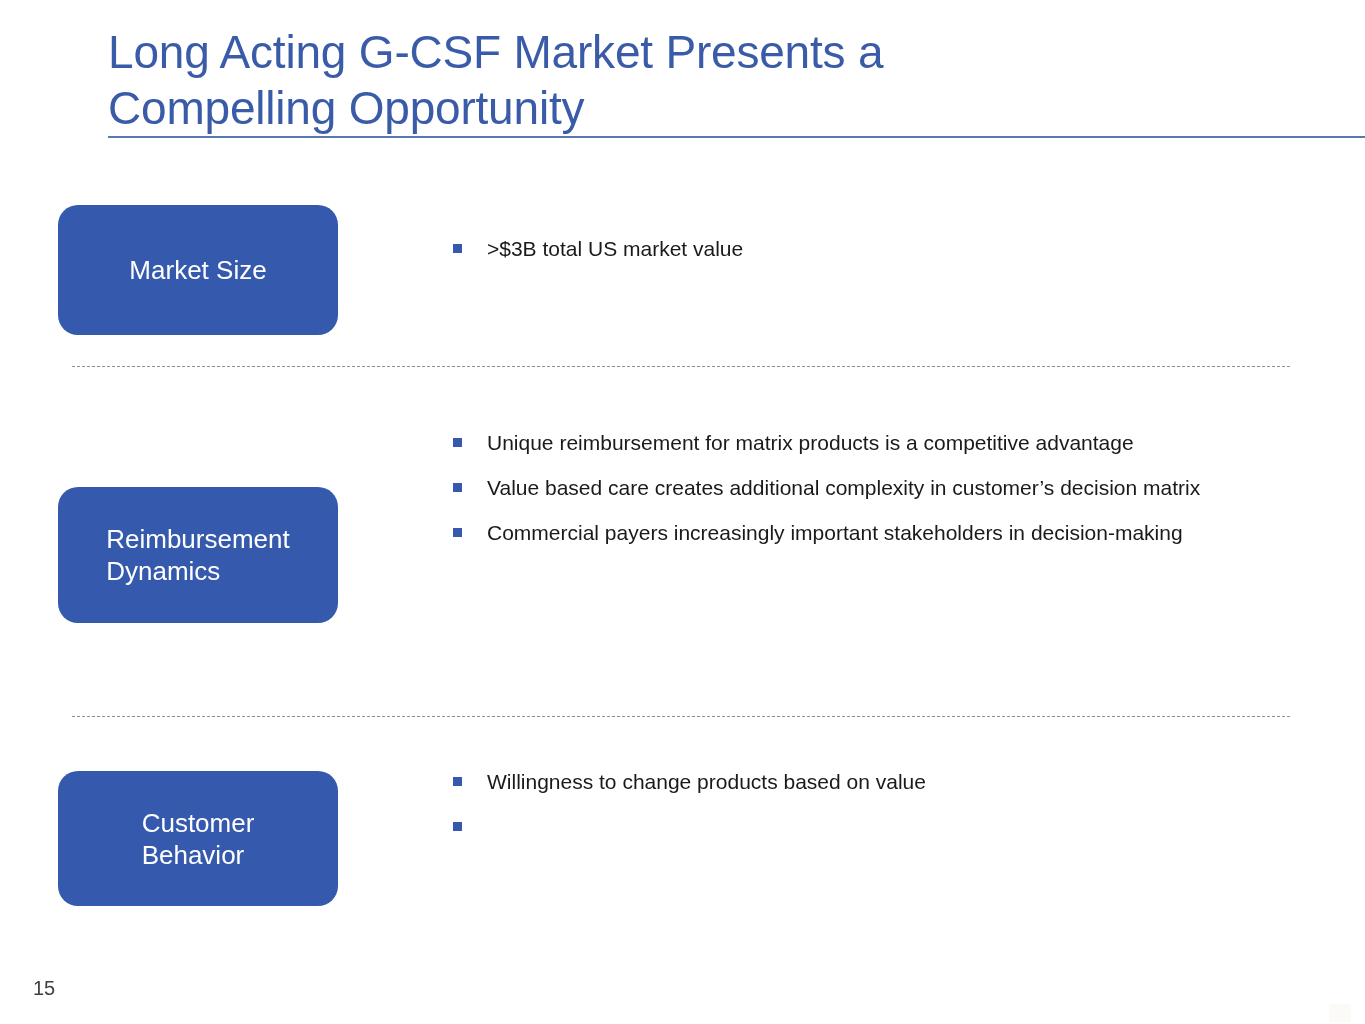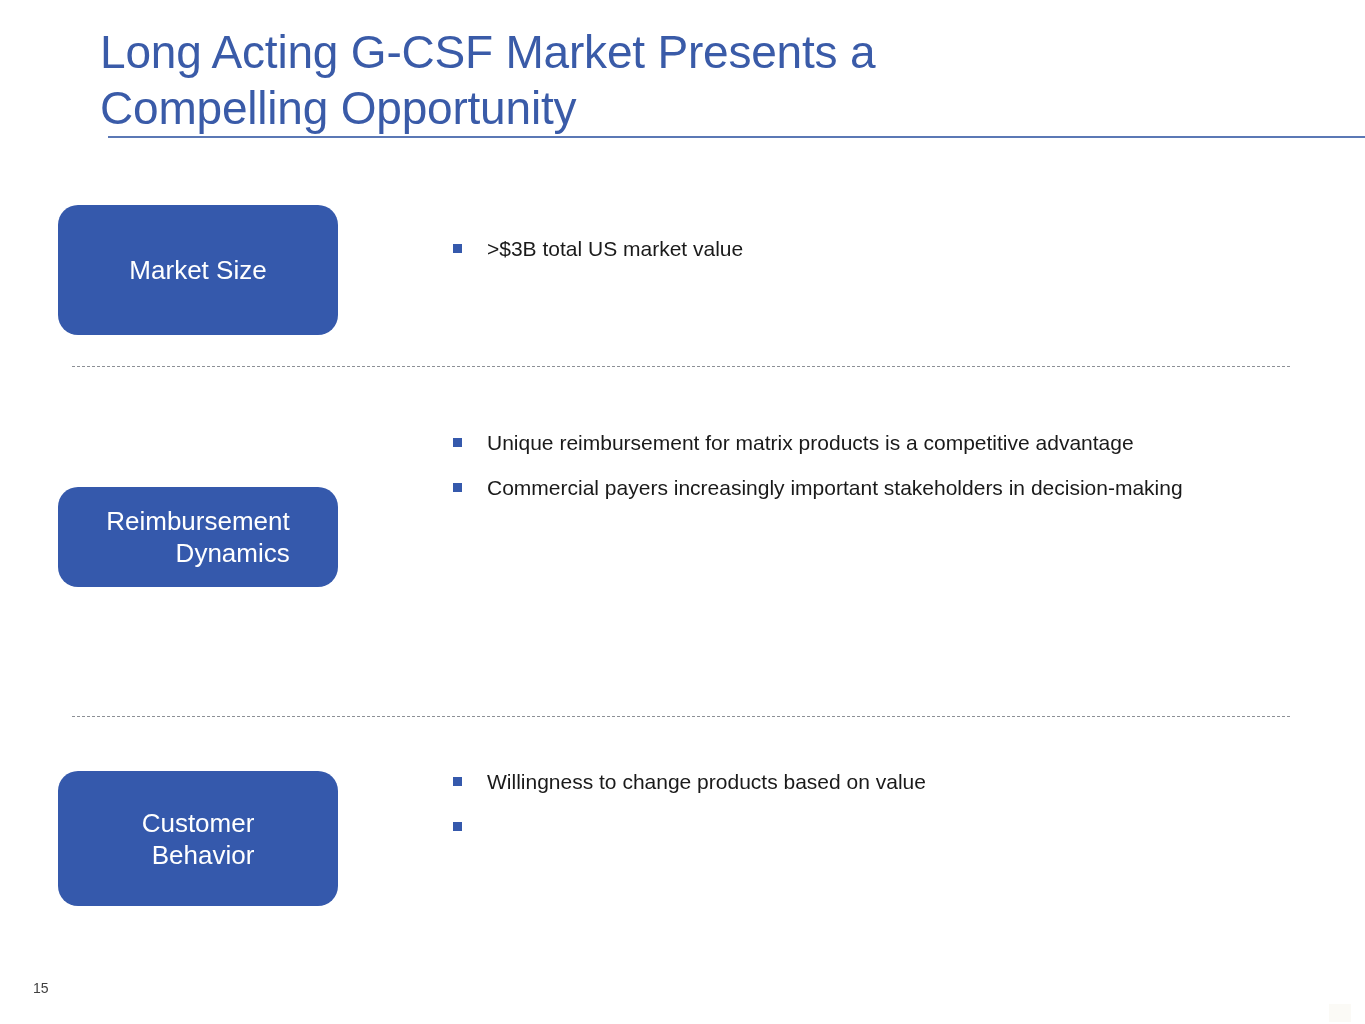--- a/index.html
+++ b/index.html
@@ -12,21 +12,21 @@
     height: 1024px;
     position: relative;
     overflow: hidden;
     font-family: "Liberation Sans", sans-serif;
     -webkit-font-smoothing: antialiased;
   }
 
   
   .slide-title {
     position: absolute;
-    left: 100px;
+    left: 108px;
     top: 24px;
     width: 1160px;
     color: #3a5ba8;
     font-size: 46px;
     line-height: 56px;
     font-weight: 400;
     letter-spacing: -0.2px;
     white-space: pre-line;
   }
   .title-rule {
@@ -52,29 +52,29 @@
     position: absolute;
     left: 58px;
     top: 0;
     width: 280px;
     box-sizing: border-box;
     background: #3559ac;
     border-radius: 20px;
     display: flex;
     align-items: center;
     justify-content: center;
-    text-align: right;
+    text-align: left;
     color: #ffffff;
     font-size: 26px;
     line-height: 32px;
     font-weight: 400;
     white-space: pre-line;
   }
   #section-0 .label-box { height: 130px; }
-  #section-1 .label-box { height: 100px; }
+  #section-1 .label-box { height: 136px; }
   #section-2 .label-box { height: 135px; }
 
   .bullets {
     position: absolute;
     left: 450px;
     top: 0;
     width: 870px;
   }
   #section-0 .bullets { top: 26px; }
   #section-1 .bullets { top: -62px; }
@@ -114,21 +114,21 @@
   }
   #divider-0 { top: 366px; }
   #divider-1 { top: 716px; }
 
   
   .page-number {
     position: absolute;
     left: 33px;
     top: 977px;
     color: #3f3f3f;
-    font-size: 14px;
+    font-size: 20px;
     line-height: 22px;
   }
   .corner-mark {
     position: absolute;
     right: 14px;
     bottom: 2px;
     width: 22px;
     height: 18px;
     opacity: 0.05;
     background: #b9a24a;
@@ -156,20 +156,24 @@
 <div class="section" id="section-1">
   <div class="label-box">Reimbursement
 Dynamics</div>
   <div class="bullets">
     <div class="bullet">
       <span class="bullet-marker"></span>
       <span class="bullet-text">Unique reimbursement for matrix products is a competitive advantage</span>
     </div>
     <div class="bullet">
       <span class="bullet-marker"></span>
+      <span class="bullet-text">Value based care creates additional complexity in customer’s decision matrix</span>
+    </div>
+    <div class="bullet">
+      <span class="bullet-marker"></span>
       <span class="bullet-text">Commercial payers increasingly important stakeholders in decision-making</span>
     </div>
   </div>
 </div>
 
 <div class="divider" id="divider-1"></div>
 
 <div class="section" id="section-2">
   <div class="label-box">Customer
 Behavior</div>

